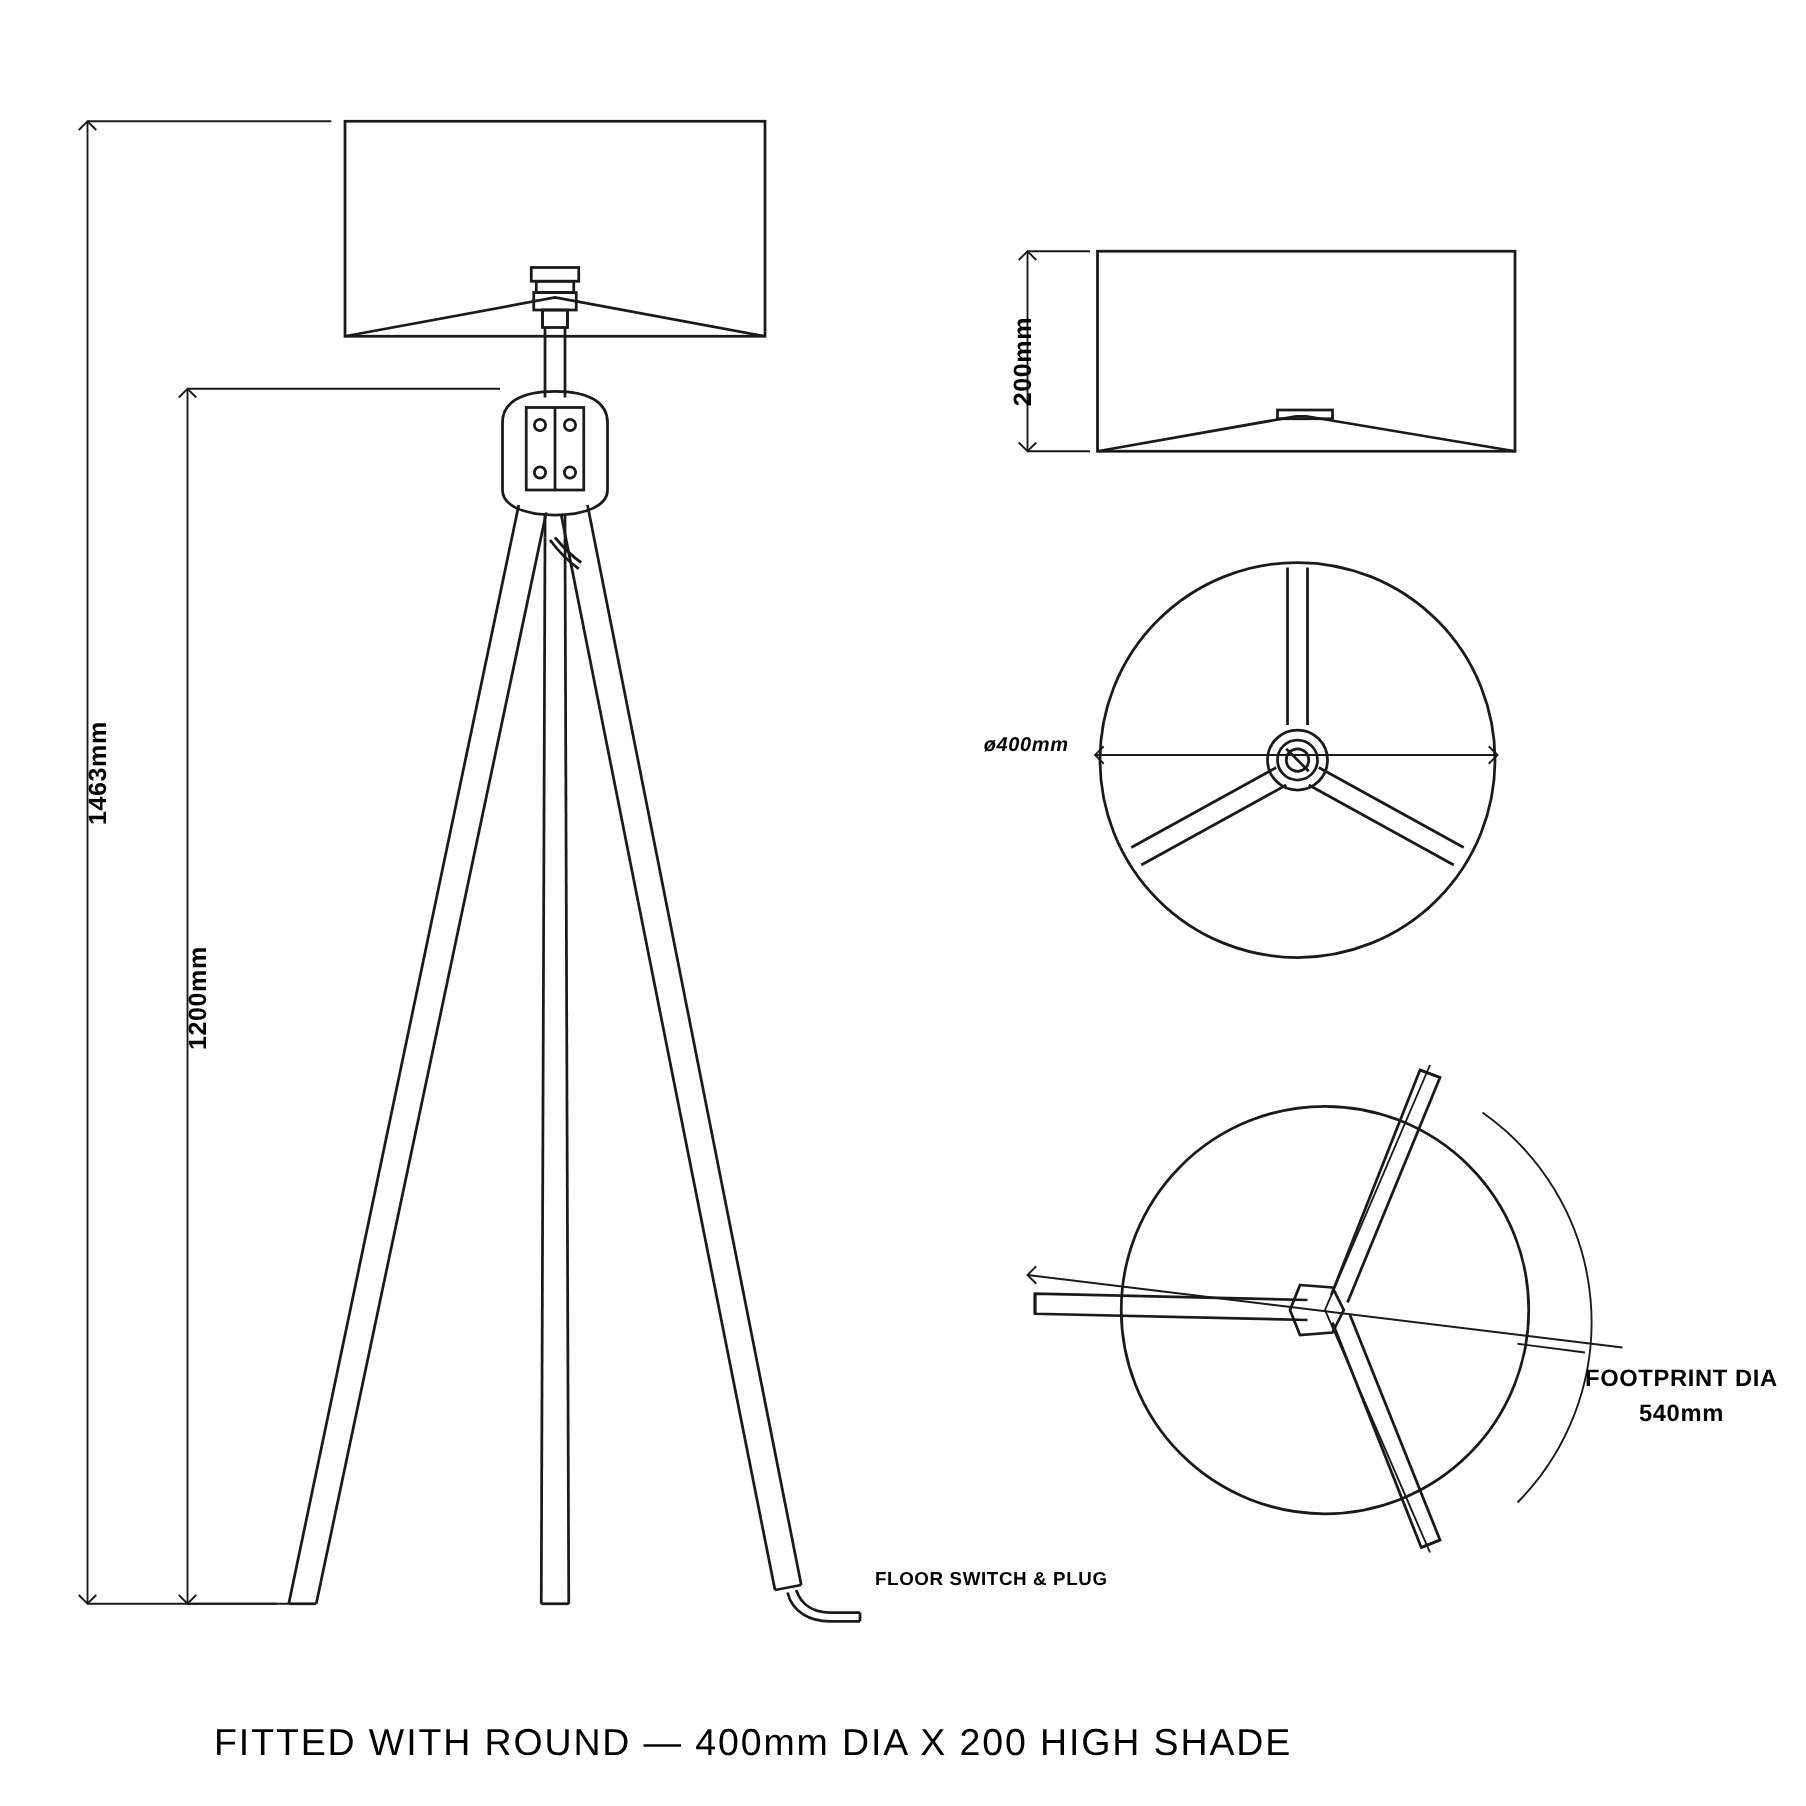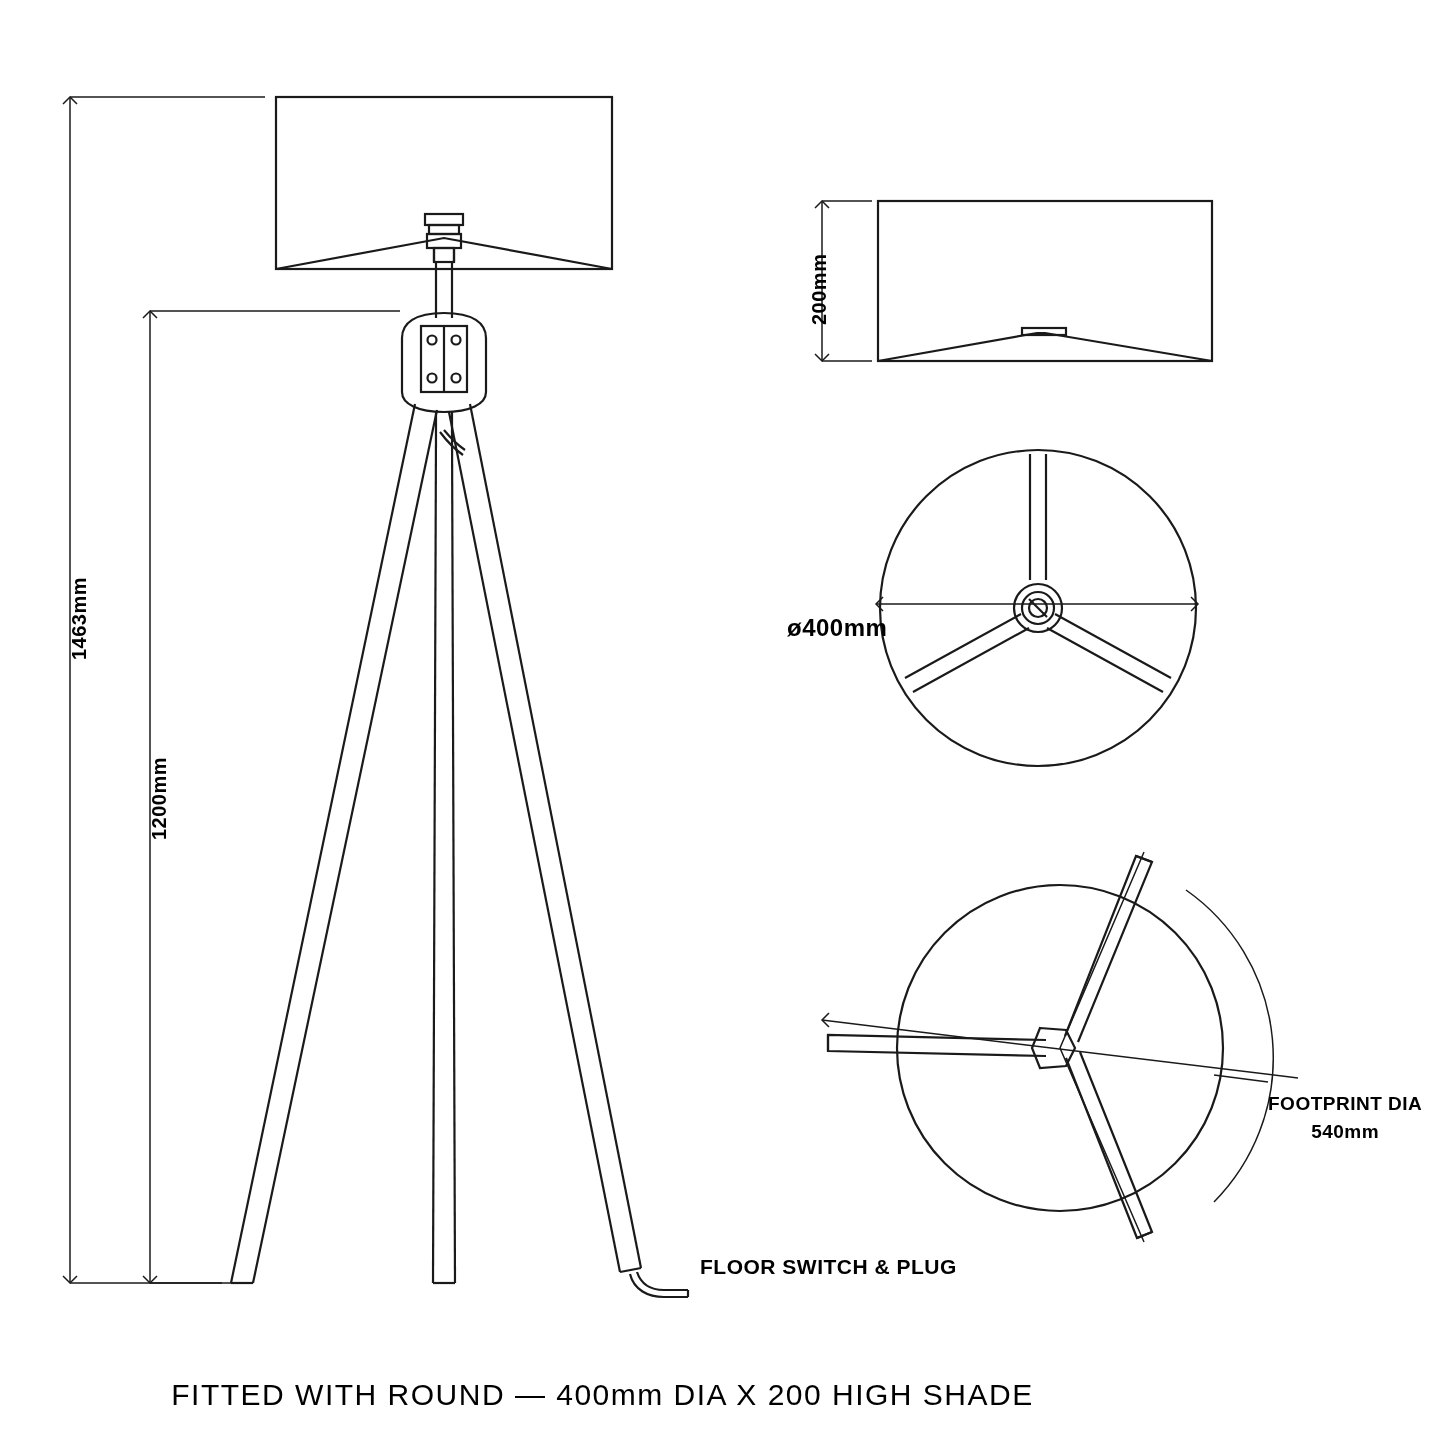--- a/index.html
+++ b/index.html
@@ -46,37 +46,38 @@
   #dim-200 {
     left: 808px;
     top: 325px;
     font-size: 20px;
     font-weight: bold;
     transform: rotate(-90deg);
     transform-origin: 0 0;
   }
   #dim-dia400 {
     left: 787px;
-    top: 614px;
-    font-size: 24px;
-    font-weight: bold;
+    top: 588px;
+    font-size: 16px;
+    font-weight: bold;
+    font-style: italic;
   }
   #note-footprint {
     left: 1268px;
     top: 1090px;
     font-size: 19px;
     font-weight: bold;
     text-align: center;
     line-height: 1.45;
     white-space: pre-line;
   }
   #note-switch {
     left: 700px;
     top: 1255px;
-    font-size: 21px;
+    font-size: 15px;
     font-weight: bold;
   }
   #title-note {
     left: 0;
     top: 1378px;
     width: 1205px;
     text-align: center;
     font-size: 30px;
     letter-spacing: 1.5px;
   }

